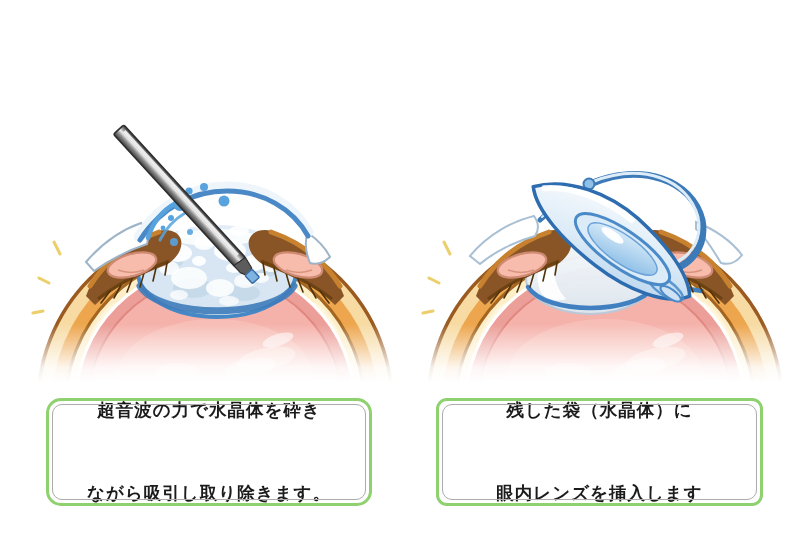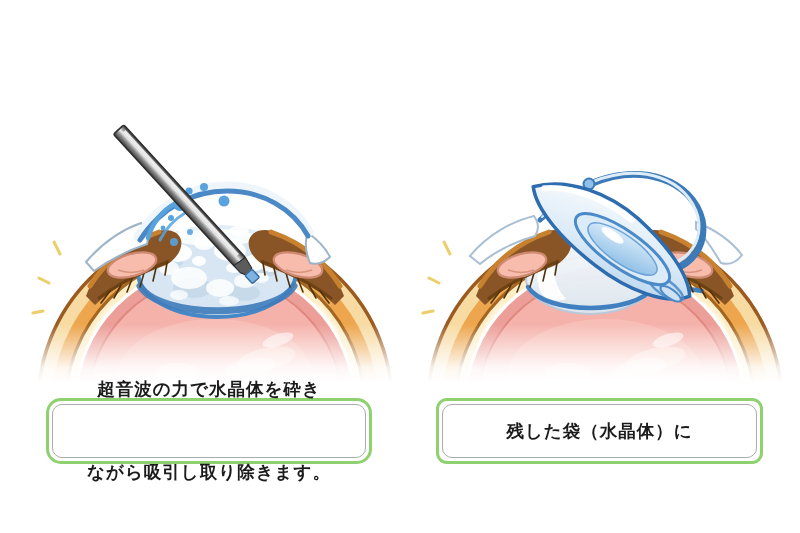--- a/index.html
+++ b/index.html
@@ -4,21 +4,21 @@
 <style>
   html,body{margin:0;padding:0;background:#ffffff;}
   #stage{
     position:relative;width:800px;height:533px;background:#ffffff;overflow:hidden;
     font-family:"Liberation Sans","DejaVu Sans",sans-serif;
   }
   .panel-illustration{position:absolute;top:72px;width:380px;height:310px;}
   #panel-left .panel-illustration{left:28px;}
   #panel-right .panel-illustration{left:418px;}
   .caption-box{
-    position:absolute;top:398px;height:66px;background:#ffffff;
+    position:absolute;top:398px;height:108px;background:#ffffff;
     border:3px solid #8fd06f;border-radius:15px;box-sizing:border-box;
     display:flex;flex-direction:column;align-items:center;justify-content:center;gap:48px;
   }
   .caption-box::before{
     content:"";position:absolute;inset:3px;border:1px solid #ababab;border-radius:10px;
     pointer-events:none;
   }
   #caption-left{left:46px;width:326px;}
   #caption-right{left:436px;width:327px;border-radius:11px;}
   .caption-line{
@@ -212,16 +212,17 @@
         <ellipse cx="13" cy="2" rx="56" ry="18.5" fill="#dcebf8" stroke="#4a8ac8" stroke-width="3"></ellipse>
         <ellipse cx="13" cy="2" rx="41" ry="14" fill="url(#opticGrad)" stroke="#6aa2d8" stroke-width="1.5"></ellipse>
         <ellipse cx="-3" cy="-3.5" rx="13" ry="4.5" fill="#ffffff" opacity="0.95"></ellipse>
       </g>
 
       <rect x="0" y="252" width="380" height="58" fill="url(#fadeW)"></rect>
     </svg>
 
     <div id="caption-right" class="caption-box">
       <span class="caption-line">残した袋（水晶体）に</span>
+      <span class="caption-line">眼内レンズを挿入します</span>
     </div>
   </div>
 
 </div>
 
 </body></html>

